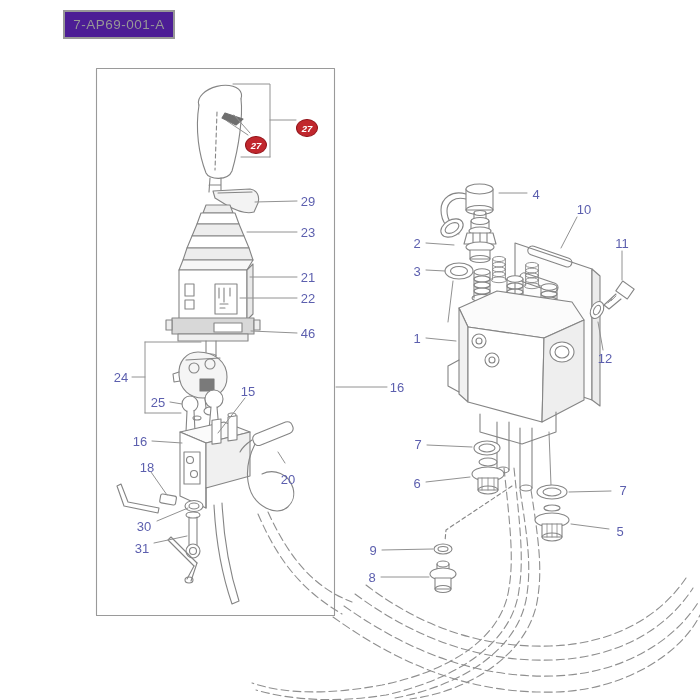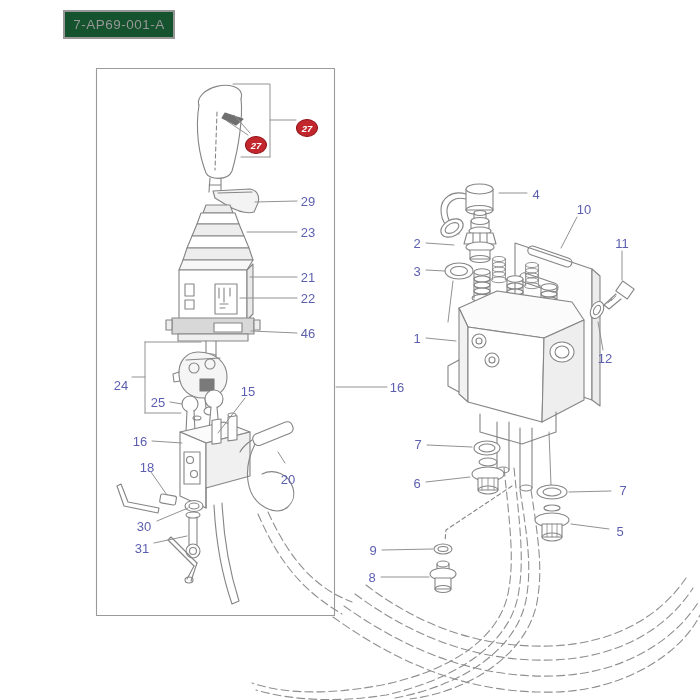--- a/index.html
+++ b/index.html
@@ -1,21 +1,21 @@
 <!DOCTYPE html>
 <html style="--callout-label: #5c5fae; --badge-fill: #c1272d; --badge-text: #ffffff; --line-art: #858585; --title-text: #979797;"><head>
 <meta charset="utf-8">
 <style>
   html,body{margin:0;padding:0;background:#fff;}
   #stage{position:relative;width:700px;height:700px;background:#ffffff;overflow:hidden;
          font-family:"Liberation Sans",sans-serif;}
   #art{position:absolute;left:0;top:0;}
   .titlebox{position:absolute;left:63px;top:10px;width:108px;height:25px;
     border:2px solid var(--title-text,#979797);display:flex;align-items:center;justify-content:center;
-    color:var(--title-text,#979797);font-size:13.5px;letter-spacing:.5px;background:#14532d;}
+    color:var(--title-text,#979797);font-size:13.5px;letter-spacing:.5px;background:#4c1d95;}
   .lbl{position:absolute;transform:translate(-50%,-50%);color:var(--callout-label,#5c5fae);
     font-size:13px;font-weight:500;line-height:1;user-select:none;}
   .badge{position:absolute;transform:translate(-50%,-50%);width:20px;height:16px;border-radius:50%;
     background:var(--badge-fill,#c1272d);border:1px solid #8f1016;color:var(--badge-text,#fff);
     font-size:9.5px;font-weight:bold;font-style:italic;display:flex;align-items:center;justify-content:center;margin-top:8px;}
 </style>
 </head>
 <body>
 
 <div id="stage">
@@ -305,21 +305,21 @@
 </div>
 
 <div class="badge" style="left:307px;top:120px">27</div>
 <div class="badge" style="left:256px;top:137px">27</div>
 
 <div class="lbl" style="left:308px;top:201px">29</div>
 <div class="lbl" style="left:308px;top:232px">23</div>
 <div class="lbl" style="left:308px;top:277px">21</div>
 <div class="lbl" style="left:308px;top:298px">22</div>
 <div class="lbl" style="left:308px;top:333px">46</div>
-<div class="lbl" style="left:121px;top:385px">24</div>
+<div class="lbl" style="left:121px;top:377px">24</div>
 <div class="lbl" style="left:158px;top:402px">25</div>
 <div class="lbl" style="left:248px;top:391px">15</div>
 <div class="lbl" style="left:140px;top:441px">16</div>
 <div class="lbl" style="left:147px;top:467px">18</div>
 <div class="lbl" style="left:288px;top:479px">20</div>
 <div class="lbl" style="left:144px;top:526px">30</div>
 <div class="lbl" style="left:142px;top:548px">31</div>
 <div class="lbl" style="left:397px;top:387px">16</div>
 <div class="lbl" style="left:536px;top:194px">4</div>
 <div class="lbl" style="left:417px;top:243px">2</div>

